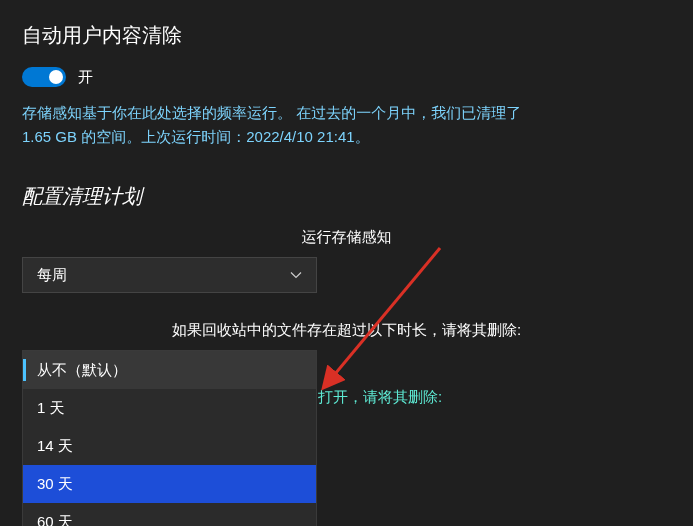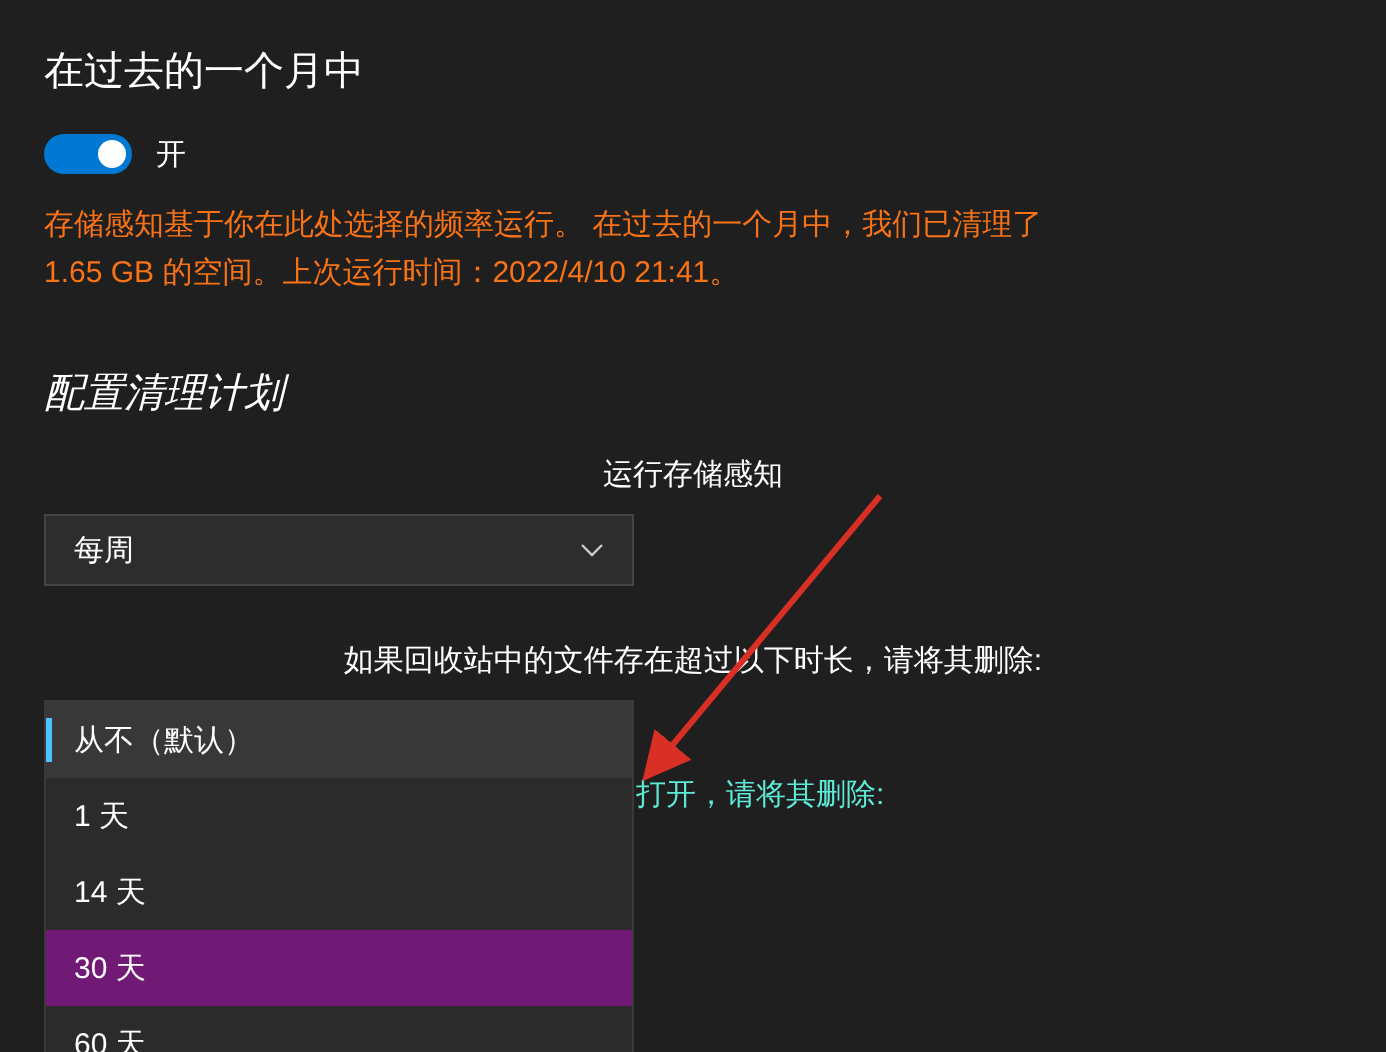--- a/index.html
+++ b/index.html
@@ -50,21 +50,21 @@
       width: 14px;
       height: 14px;
       background: #ffffff;
       border-radius: 50%;
     }
     .toggle-label {
       font-size: 15px;
     }
     .description {
       font-size: 15px;
-      color: #f97316;
+      color: #7dd3fc;
       line-height: 1.6;
       max-width: 500px;
     }
     .field-label {
       font-size: 15px;
       margin-bottom: 10px;
       text-align: center;
     }
     .select-box {
       width: 295px;
@@ -119,42 +119,42 @@
     .dropdown-item.selected::before {
       content: "";
       position: absolute;
       left: 0;
       top: 8px;
       bottom: 8px;
       width: 3px;
       background: #4cc2ff;
     }
     .dropdown-item.hover {
-      background: #701a75;
+      background: #1d4ed8;
     }
     .behind-text {
       position: absolute;
       left: 318px;
       top: 388px;
       font-size: 15px;
       color: #5eead4;
       z-index: 1;
     }
     .arrow-annotation {
       position: absolute;
       left: 310px;
       top: 238px;
       z-index: 20;
       pointer-events: none;
     }
   </style>
 </head>
 <body>
 
-<h2 class="section-title">在过去的一个月中</h2>
+<h2 class="section-title">自动用户内容清除</h2>
 
 <div class="toggle-row">
   <div class="toggle">
     <div class="toggle-knob"></div>
   </div>
   <span class="toggle-label">开</span>
 </div>
 
 <p class="description">存储感知基于你在此处选择的频率运行。 在过去的一个月中，我们已清理了 1.65 GB 的空间。上次运行时间：2022/4/10 21:41。</p>
 

